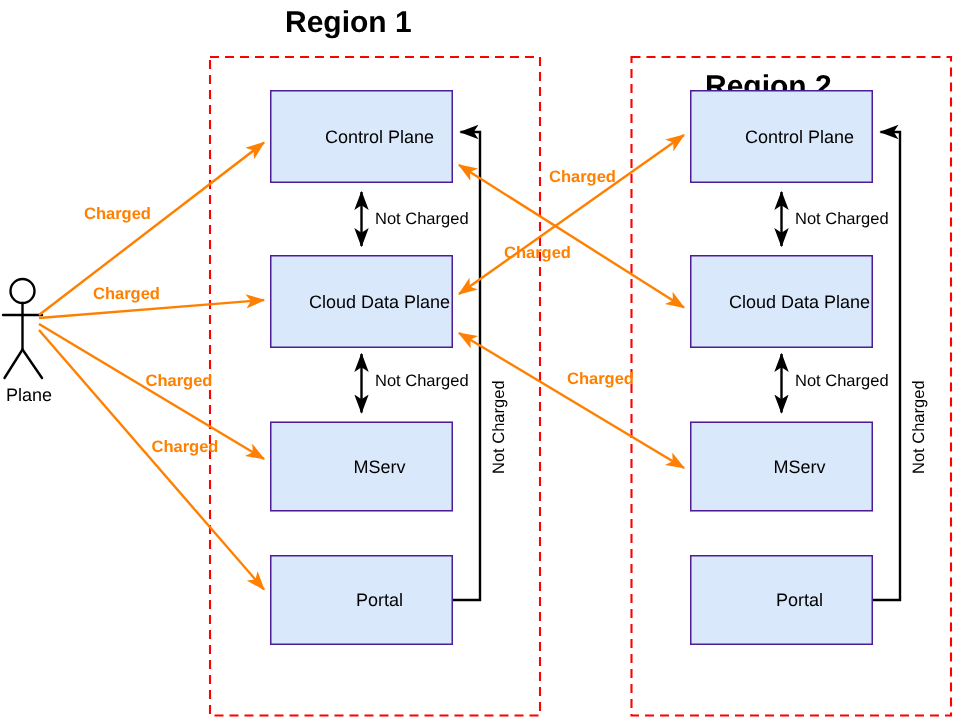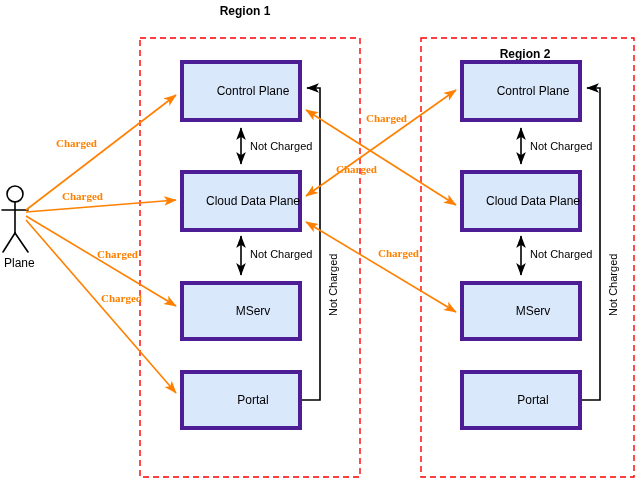--- a/index.html
+++ b/index.html
@@ -21,31 +21,31 @@
   svg.layer {
     position: absolute;
     left: 0;
     top: 0;
     width: 641px;
     height: 481px;
     overflow: visible;
   }
   .region-title {
     position: absolute;
-    font-size: 12px;
+    font-size: 20px;
     font-weight: bold;
     color: #000000;
-    text-align: center;
+    text-align: left;
     white-space: nowrap;
     letter-spacing: 0px;
   }
   .node-box {
     position: absolute;
     background: #dae8fc;
-    border: 4px solid #4c1d95;
+    border: 1px solid #4c1d95;
     box-sizing: border-box;
     display: flex;
     align-items: center;
     justify-content: center;
     padding-left: 24px;
   }
   .node-label {
     font-size: 12px;
     color: #000000;
     text-align: center;
@@ -57,21 +57,20 @@
     color: #000000;
     white-space: nowrap;
     background: #ffffff;
     padding: 0 2px;
   }
   .edge-label.charged {
     color: #ff8000;
     font-weight: bold;
     background: transparent;
     padding: 0;
-    font-family: Liberation Serif, serif;
   }
   .edge-label.vertical {
     transform: rotate(-90deg);
     transform-origin: left top;
   }
   .actor-label {
     position: absolute;
     font-size: 12px;
     color: #000000;
     white-space: nowrap;

